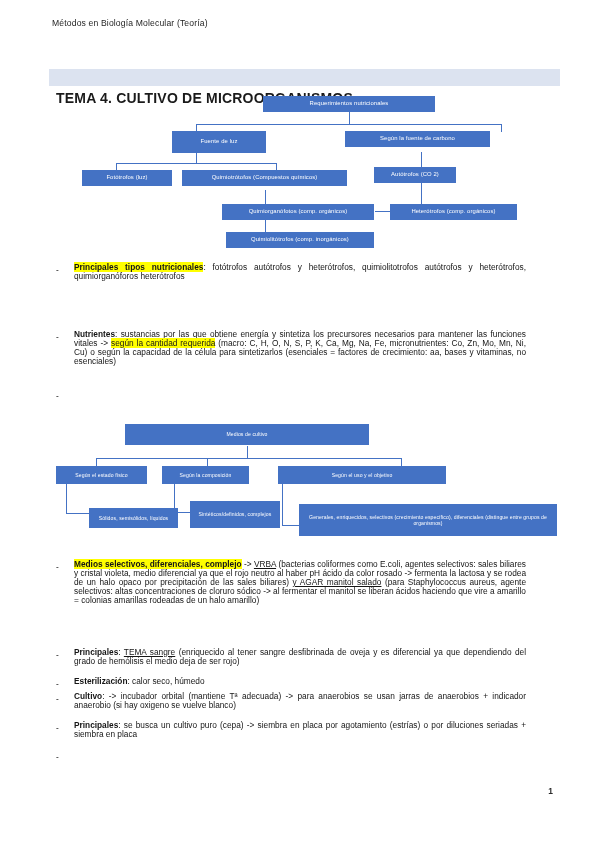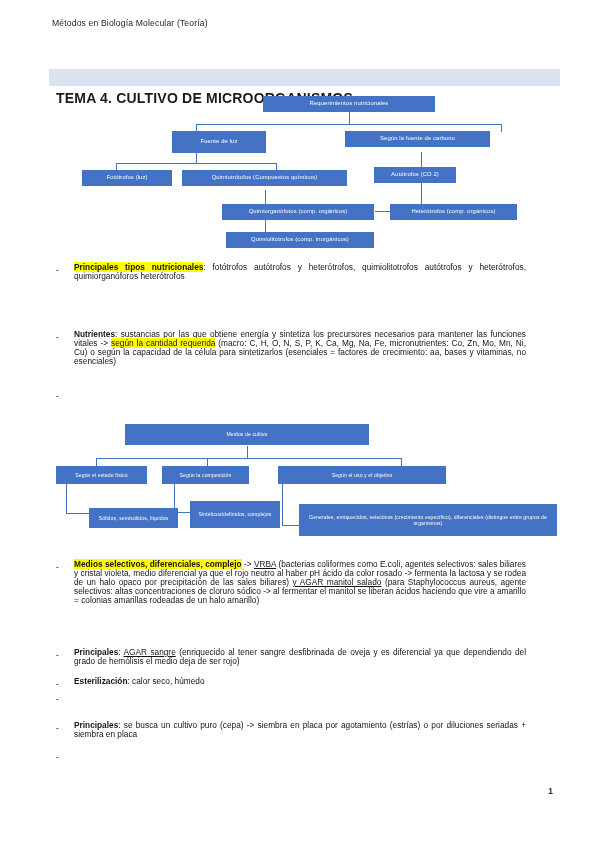--- a/index.html
+++ b/index.html
@@ -195,29 +195,32 @@
     <div class="dbox t5" style="left:299px; top:504px; width:258px; height:32px;">Generales, enriquecidos, selectivos (crecimiento específico), diferenciales (distingue entre grupos de organismos)</div>
   </div>
 
   <div class="dash" style="left:56px; top:560px;">-</div>
   <div class="para" style="left:74px; top:560px; width:452px;">
     <span class="hl b">Medios selectivos, diferenciales, complejo</span><span> -&gt; </span><span class="u">VRBA</span><span> (bacterias coliformes como E.coli, agentes selectivos: sales biliares y cristal violeta, medio diferencial ya que el rojo neutro al haber pH ácido da color rosado -&gt; fermenta la lactosa y se rodea de un halo opaco por precipitación de las sales biliares) </span><span class="u">y AGAR manitol salado</span><span> (para Staphylococcus aureus, agente selectivos: altas concentraciones de cloruro sódico -&gt; al fermentar el manitol se liberan ácidos haciendo que vire a amarillo = colonias amarillas rodeadas de un halo amarillo)</span>
   </div>
 
   <div class="dash" style="left:56px; top:648px;">-</div>
   <div class="para" style="left:74px; top:648px; width:452px;">
-    <span class="b">Principales</span><span>: </span><span class="u">AGAR sangre</span><span> (enriquecido al tener sangre desfibrinada de oveja y es diferencial ya que dependiendo del grado de hemólisis el medio deja de ser rojo)</span>
+    <span class="b">Principales</span><span>: </span><span class="u">TEMA sangre</span><span> (enriquecido al tener sangre desfibrinada de oveja y es diferencial ya que dependiendo del grado de hemólisis el medio deja de ser rojo)</span>
   </div>
 
   <div class="dash" style="left:56px; top:677px;">-</div>
   <div class="para" style="left:74px; top:677px; width:452px;">
     <span class="b">Esterilización</span><span>: calor seco, húmedo</span>
   </div>
 
   <div class="dash" style="left:56px; top:692px;">-</div>
+  <div class="para" style="left:74px; top:692px; width:452px;">
+    <span class="b">Cultivo</span><span>: -&gt; incubador orbital (mantiene Tª adecuada) -&gt; para anaerobios se usan jarras de anaerobios + indicador anaerobio (si hay oxigeno se vuelve blanco)</span>
+  </div>
 
   <div class="dash" style="left:56px; top:721px;">-</div>
   <div class="para" style="left:74px; top:721px; width:452px;">
     <span class="b">Principales</span><span>: se busca un cultivo puro (cepa) -&gt; siembra en placa por agotamiento (estrías) o por diluciones seriadas + siembra en placa</span>
   </div>
 
   <div class="dash" style="left:56px; top:750px;">-</div>
 
   <div class="pagenum">1</div>
 

